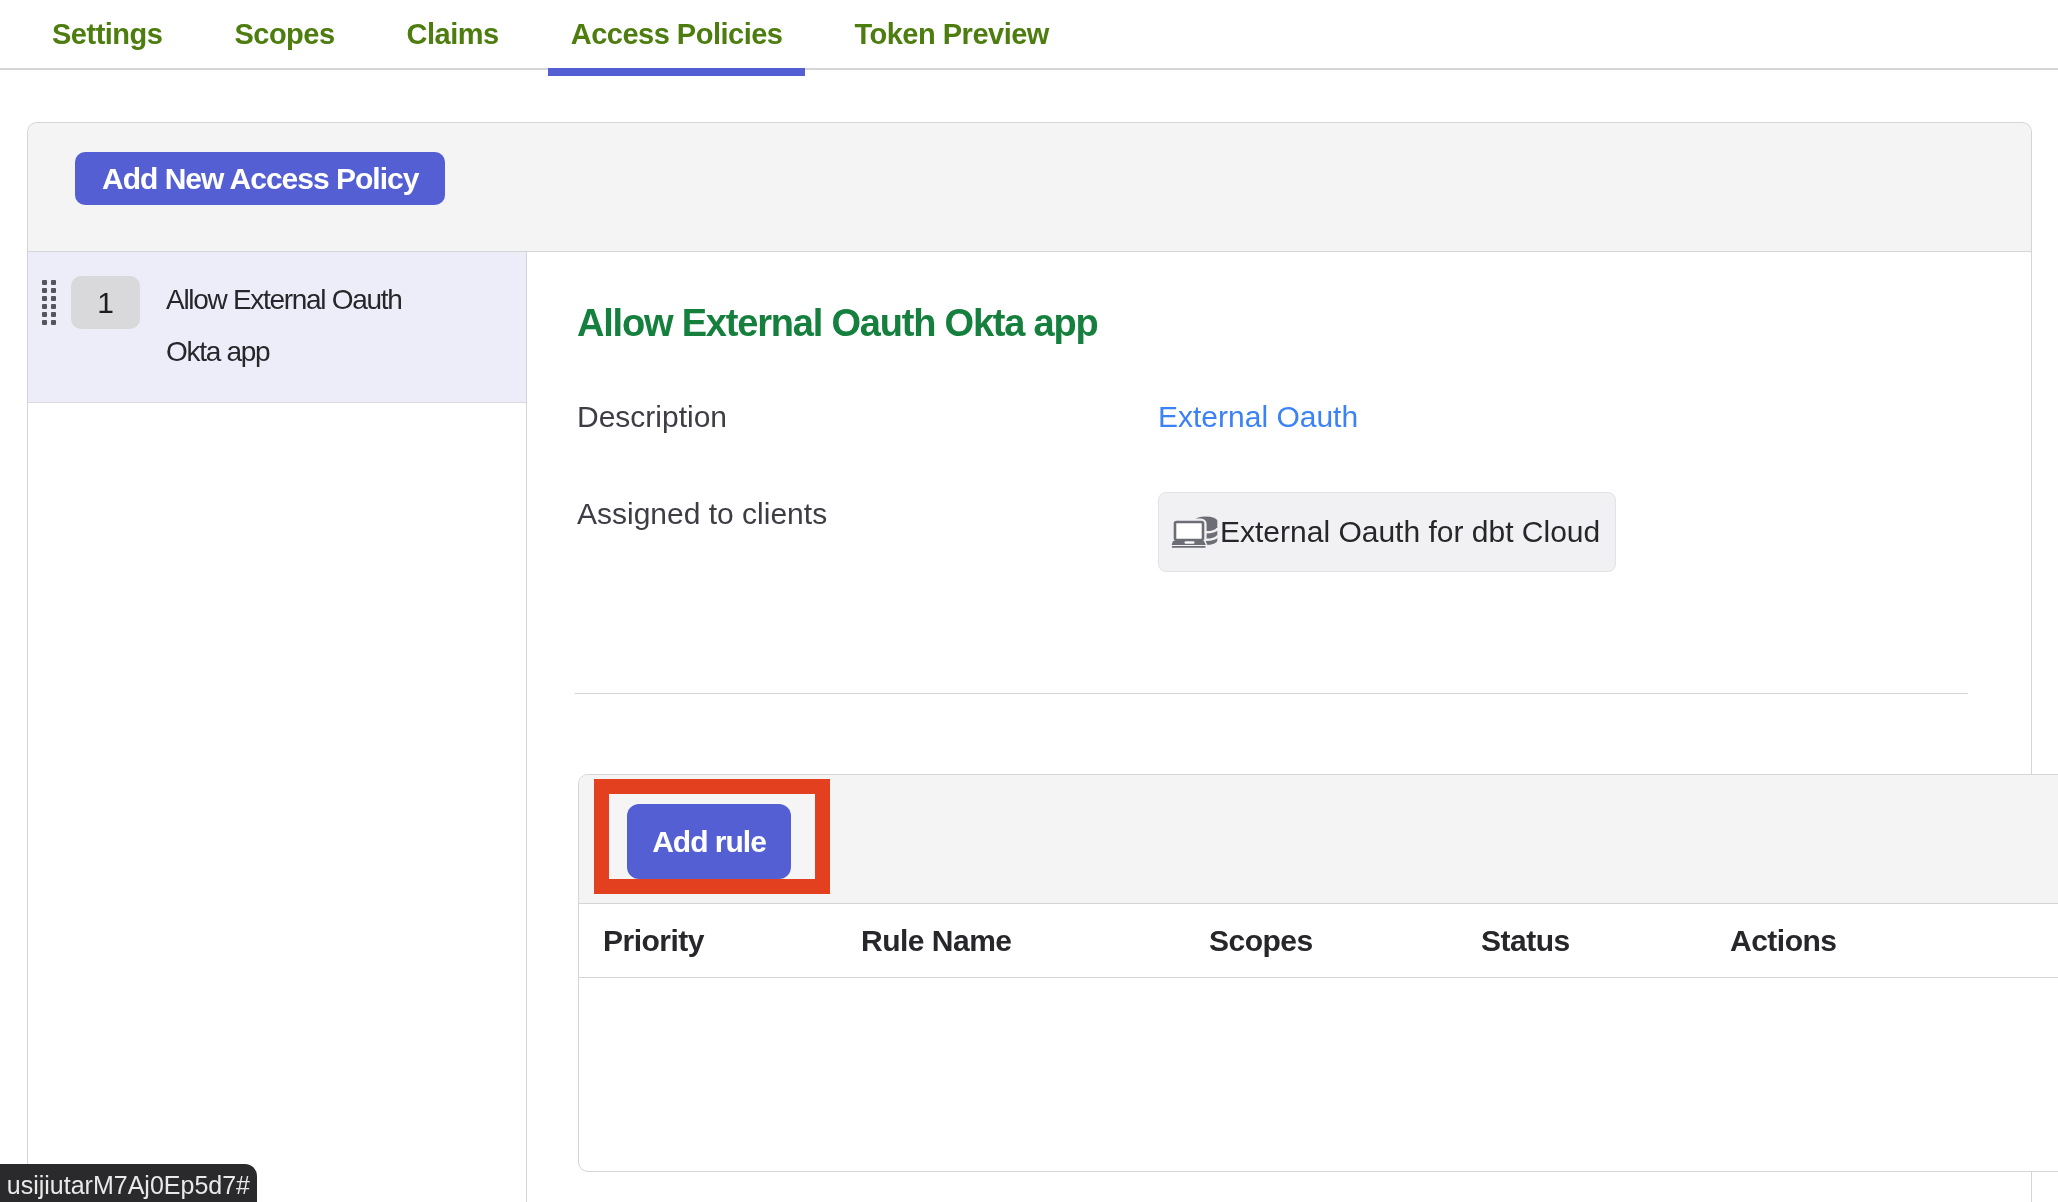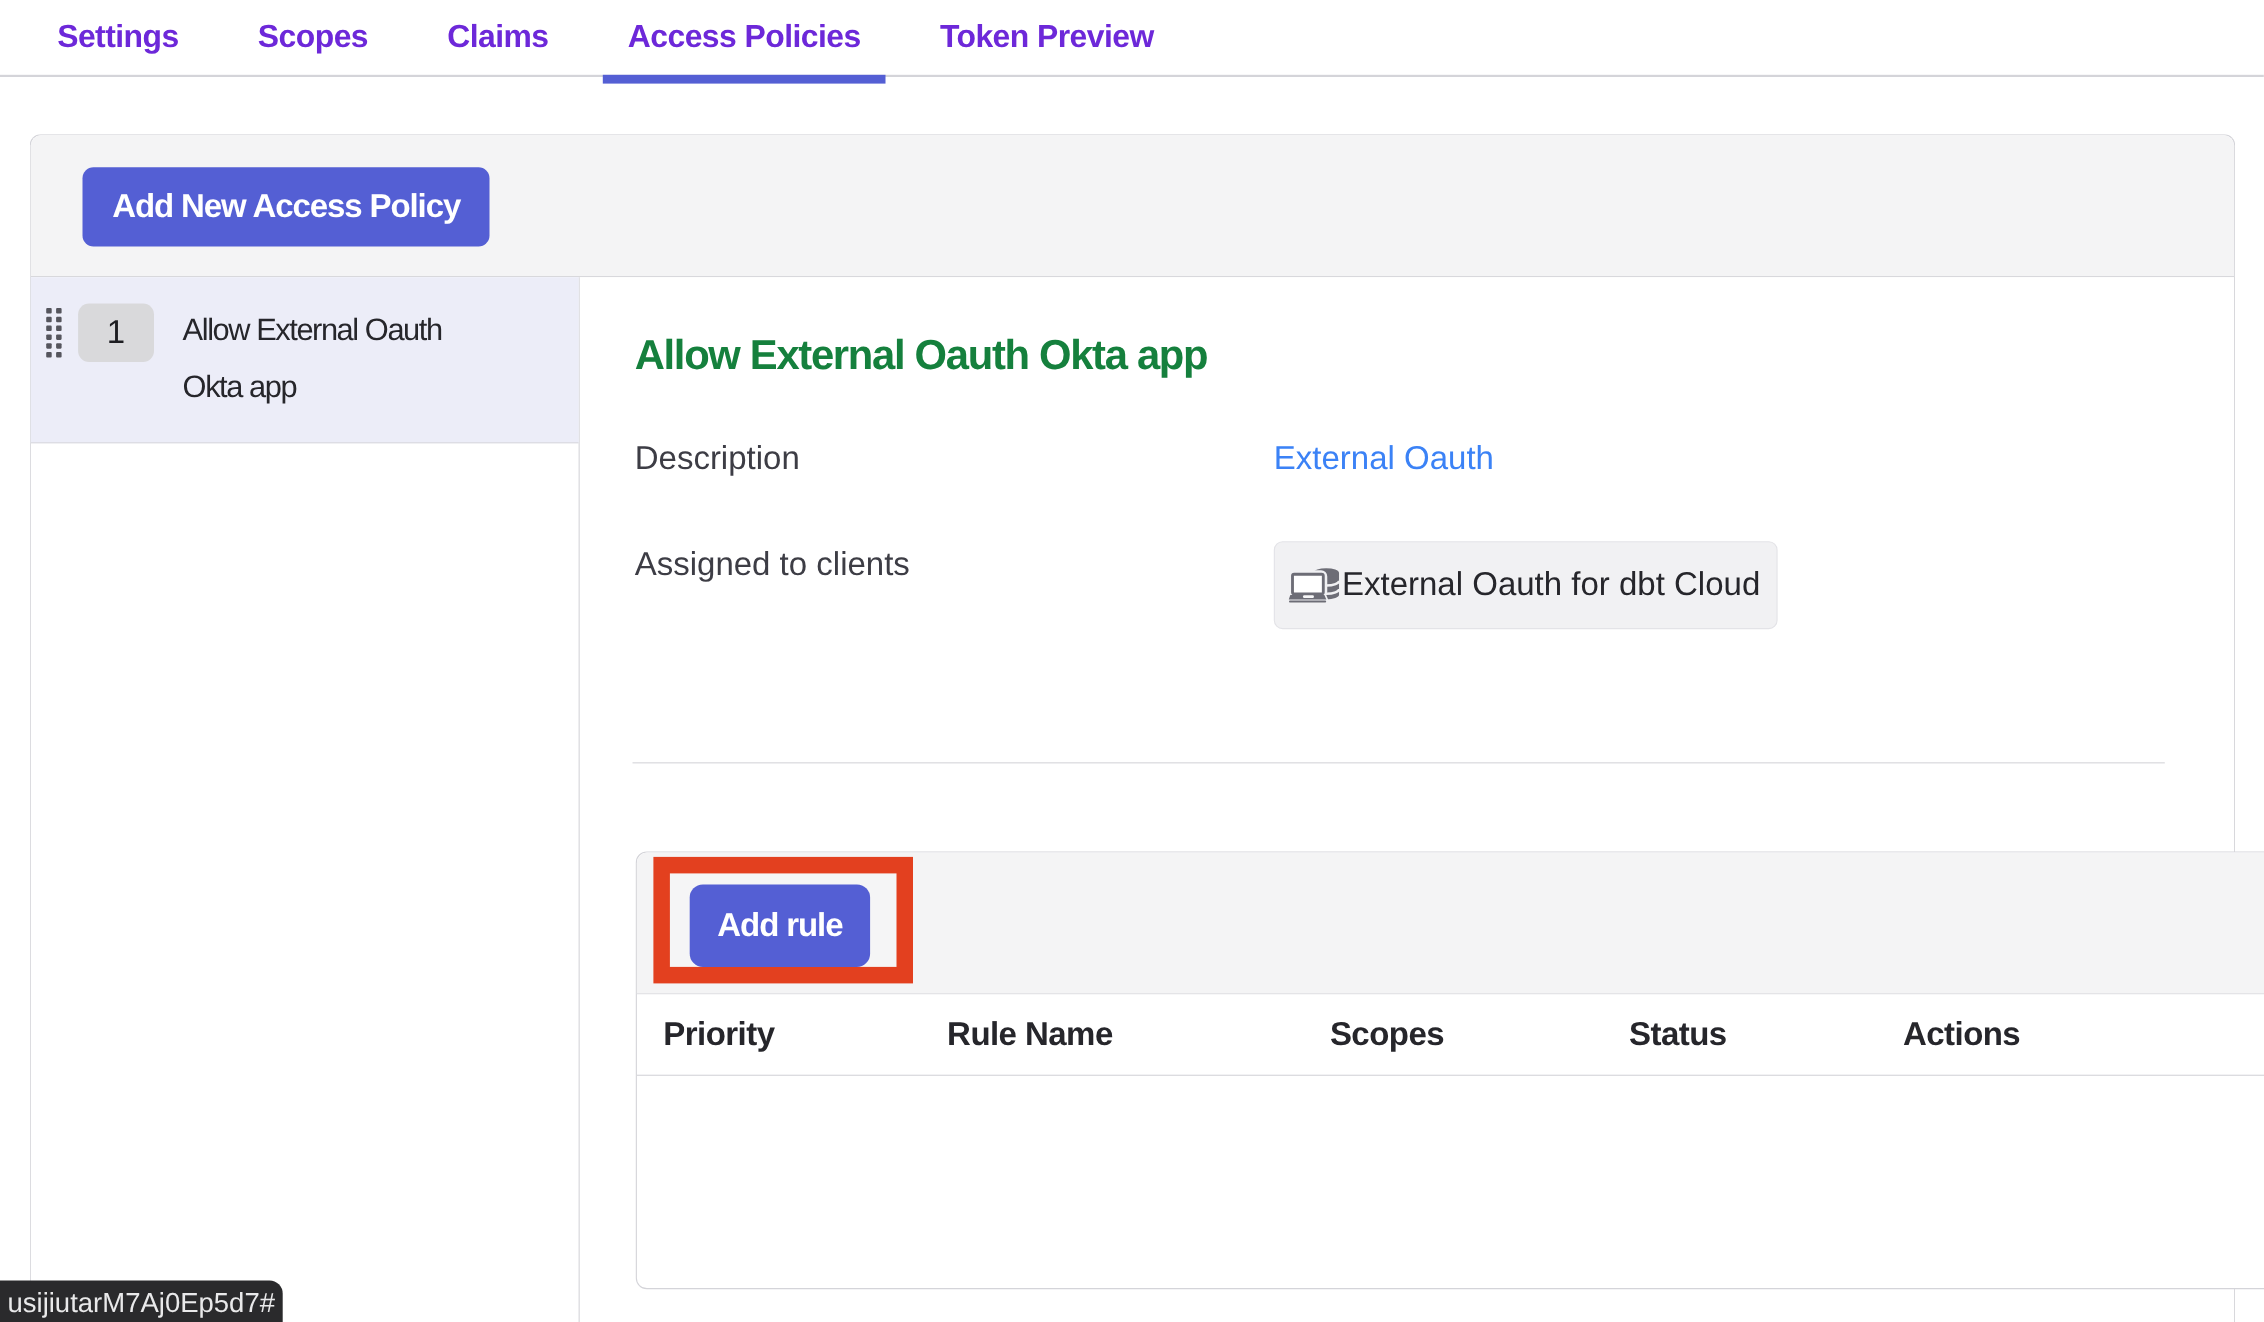--- a/index.html
+++ b/index.html
@@ -3,35 +3,35 @@
 <meta charset="utf-8">
 <style>
   * { margin:0; padding:0; box-sizing:border-box; }
   html,body { width:2058px; height:1202px; overflow:hidden; background:#fff;
     font-family:"Liberation Sans", sans-serif; color:#26262b; }
 
   
   .tabbar { position:absolute; left:0; top:0; width:2058px; height:70px;
     border-bottom:2px solid #d4d4d9; display:flex; align-items:center; padding-left:29px; }
   .tab { position:relative; height:70px; display:flex; align-items:center;
-    padding:0 23px; margin-right:26px; font-size:29px; font-weight:700; color:#6d28d9; cursor:pointer; letter-spacing:-0.5px; }
+    padding:0 23px; margin-right:26px; font-size:29px; font-weight:700; color:#4d7c0f; cursor:pointer; letter-spacing:-0.5px; }
   .tab.active::after { content:""; position:absolute; left:0; right:0; bottom:-7px;
     height:8px; background:var(--accent); }
 
   
   .panel { position:absolute; left:27px; top:122px; width:2005px; height:1080px;
     background:#fff; border:1px solid #d4d4d9; border-bottom:none;
     border-radius:10px 10px 0 0; }
   .panel-header { height:129px; background:#f4f4f5; border-bottom:1px solid #d4d4d9;
     border-radius:10px 10px 0 0; position:relative; }
   .btn-primary { display:inline-flex; align-items:center; justify-content:center;
     background:var(--accent); color:#fff; font-weight:700; font-size:30px; letter-spacing:-1px;
     border:none; border-radius:10px; cursor:pointer;
     font-family:"Liberation Sans", sans-serif; }
-  .add-policy { position:absolute; left:47px; top:29px; height:72px; padding:0 27px; }
+  .add-policy { position:absolute; left:47px; top:29px; height:53px; padding:0 27px; }
 
   
   .left-col { position:absolute; left:0; top:129px; bottom:0; width:499px;
     border-right:1px solid #d4d4d9; }
   .policy-item { position:relative; height:151px; background:#ecedf8;
     border-bottom:1px solid #d9d9df; cursor:pointer; }
   .drag-handle { position:absolute; left:14px; top:28px; width:14px; height:45px;
     display:grid; grid-template-columns:5px 5px; grid-template-rows:repeat(6,5px);
     column-gap:4px; row-gap:3px; cursor:grab; }
   .drag-handle i { background:#55555d; border-radius:1px; }

